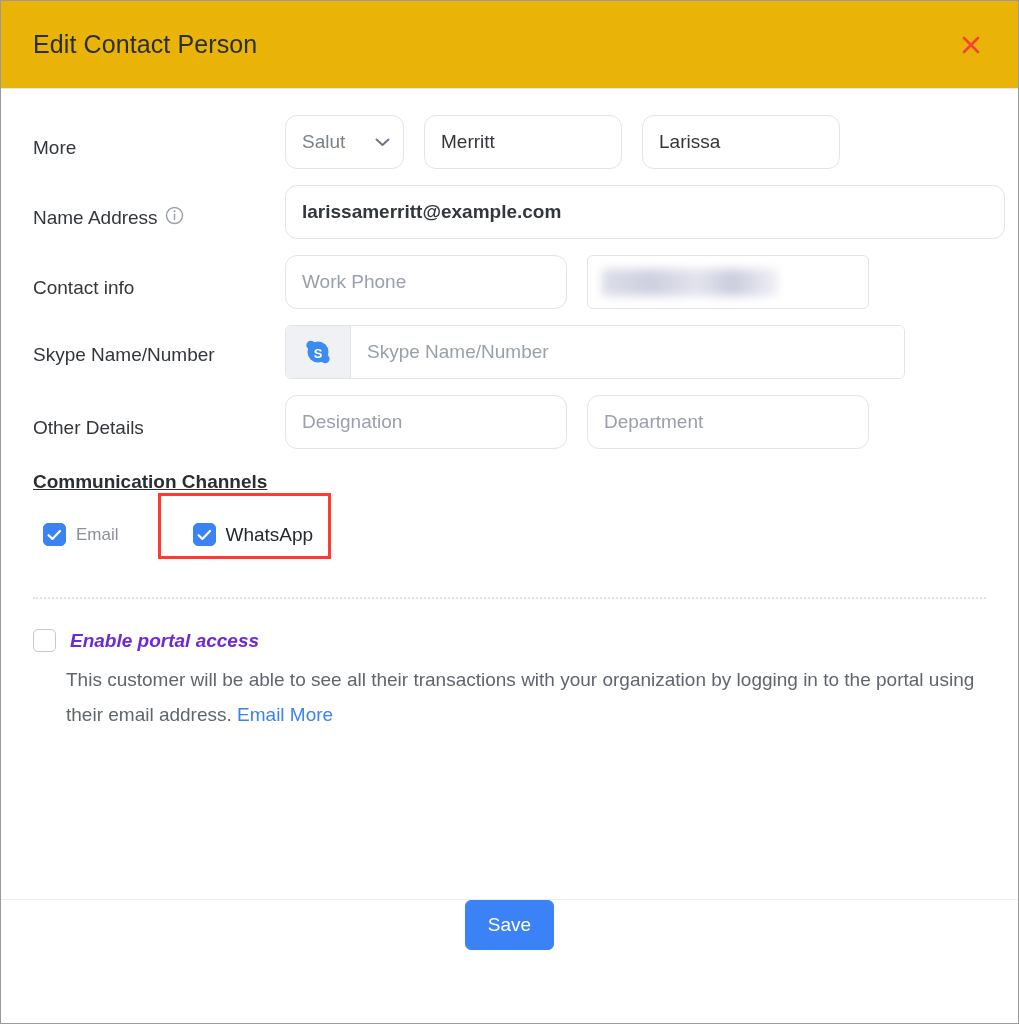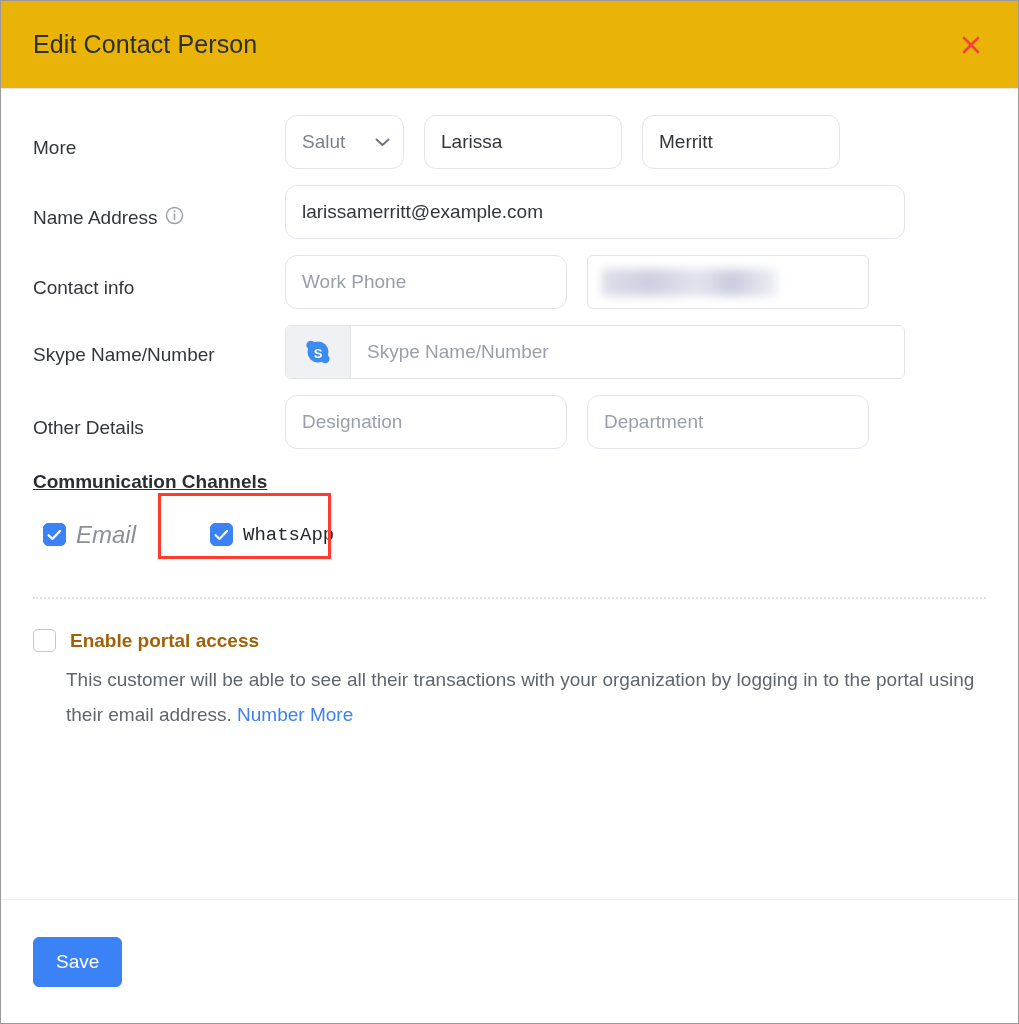--- a/index.html
+++ b/index.html
@@ -89,21 +89,21 @@
     background: #ffffff;
     font-family: "Liberation Sans", sans-serif;
     font-size: 19px;
     color: #33373b;
     padding: 0 16px;
     outline: none;
   }
   .inp::placeholder { color: #9aa0ab; opacity: 1; }
 
   .w-name    { width: 198px; }
-  .w-email   { width: 620px; }
+  .w-email   { width: 720px; font-weight: bold; }
   .w-half    { width: 282px; }
 
   
   .select-wrap {
     position: relative;
     width: 119px;
     height: 54px;
     flex: 0 0 119px;
   }
   .select-wrap .inp {
@@ -193,21 +193,20 @@
   .cb-item {
     display: flex;
     align-items: center;
     gap: 10px;
     cursor: pointer;
   }
   .cb-item.first { margin-left: 10px; }
   .cb-item.second {
     margin-left: 55px;
     padding: 18px 22px 18px 19px;
-    font-family: Liberation Mono, monospace;
   }
   .highlight-box {
     position: absolute;
     left: 125px;
     top: -12px;
     width: 173px;
     height: 66px;
     border: 3px solid #ff3b30;
     box-sizing: border-box;
     pointer-events: none;
@@ -219,21 +218,21 @@
     flex: 0 0 23px;
     border-radius: 5px;
     box-sizing: border-box;
     display: flex;
     align-items: center;
     justify-content: center;
   }
   .cb.checked { background: #3b82f6; border: 1px solid #3b82f6; }
   .cb.unchecked { background: #fff; border: 1px solid #c3c7cf; }
 
-  .cb-label-muted { font-size: 24px; color: #8b9097; font-style: italic; }
+  .cb-label-muted { font-size: 17px; color: #8b9097; }
   .cb-label-dark  { font-size: 19px; color: #25292e; }
 
   
   .divider {
     border: none;
     border-top: 2px dotted #dfe1e6;
     margin: 33px 0 0 0;
   }
 
   
@@ -242,21 +241,22 @@
   }
   .portal-head {
     display: flex;
     align-items: center;
     gap: 14px;
     cursor: pointer;
   }
   .portal-title {
     font-size: 19px;
     font-weight: bold;
-    color: #a16207;
+    color: #6d28d9;
+    font-style: italic;
   }
   .portal-desc {
     margin: 10px 0 0 33px;
     font-size: 19px;
     line-height: 1.85;
     color: #60666e;
     max-width: 930px;
   }
   .learn-more {
     color: #3b82f6;
@@ -271,20 +271,21 @@
     right: 0;
     bottom: 0;
     height: 124px;
     box-sizing: border-box;
     border-top: 1px solid #eceef1;
     background: #ffffff;
     display: flex;
     align-items: center;
     gap: 14px;
     padding: 0 32px;
+    flex-direction: column;
   }
   .btn {
     font-family: "Liberation Sans", sans-serif;
     font-size: 19px;
     border-radius: 6px;
     cursor: pointer;
     padding: 0 22px;
     height: 50px;
     box-sizing: border-box;
   }
@@ -319,22 +320,22 @@
       <div class="form-label">More</div>
       <div class="fields">
         <div class="select-wrap">
           <input class="inp" readonly="" value="Salut" style="">
           <span class="chev">
             <svg width="15" height="9" viewBox="0 0 15 9" aria-hidden="true">
               <path d="M1.5 1.5 L7.5 7 L13.5 1.5" stroke="#6b7280" stroke-width="1.9" fill="none" stroke-linecap="round" stroke-linejoin="round"></path>
             </svg>
           </span>
         </div>
+        <input class="inp w-name" value="Merritt" style="">
         <input class="inp w-name" value="Larissa" style="">
-        <input class="inp w-name" value="Merritt" style="">
       </div>
     </div>
 
     <div class="form-row">
       <div class="form-label">
         <span>Name Address</span>
         <span class="info-icon">
           <svg width="19" height="19" viewBox="0 0 19 19" aria-hidden="true">
             <circle cx="9.5" cy="9.5" r="8" fill="none" stroke="#9aa0ab" stroke-width="1.4"></circle>
             <circle cx="9.5" cy="5.3" r="1.05" fill="#9aa0ab"></circle>
@@ -408,21 +409,21 @@
 
     <hr class="divider">
 
     <div class="portal">
       <div class="portal-head">
         <span class="cb unchecked"></span>
         <span class="portal-title">Enable portal access</span>
       </div>
       <div class="portal-desc">
         <span>This customer will be able to see all their transactions with your organization by logging in to the portal using their email address.</span>
-        <a class="learn-more">Number More</a>
+        <a class="learn-more">Email More</a>
       </div>
     </div>
 
   </div>
 
   <div class="modal-footer">
     <button class="btn btn-primary">Save</button>
   </div>
 
 </div>

